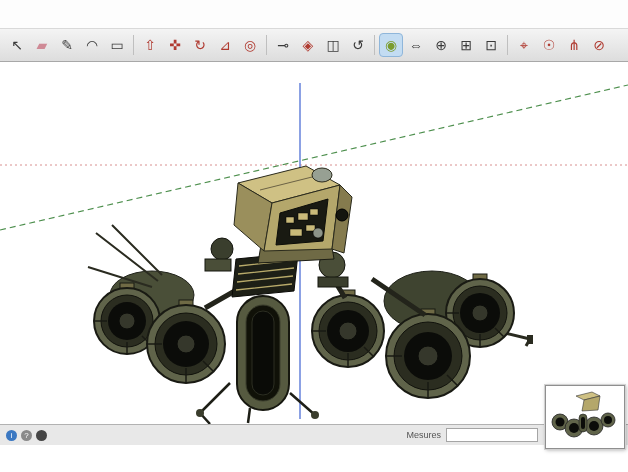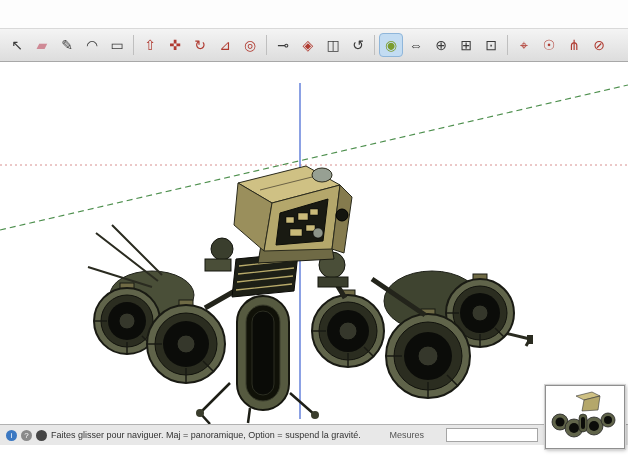--- a/index.html
+++ b/index.html
@@ -15,21 +15,21 @@
   .tool.active{background:#c3dcf2;border:1px solid #8fb6da;width:22px;height:22px;}
   .sep{width:1px;height:20px;background:#bfbfbf;margin:0 3px;flex:0 0 auto;}
   .viewport{position:absolute;top:63px;left:0;width:628px;height:361px;background:#ffffff;overflow:hidden;}
   .statusbar{position:absolute;top:424px;left:0;right:0;height:21px;background:#e8e8e8;border-top:1px solid #b2b2b2;
              display:flex;align-items:center;padding:0 6px;font-size:9px;color:#333;gap:4px;box-sizing:border-box;}
   .sicon{width:11px;height:11px;border-radius:50%;color:#fff;font-size:8px;line-height:11px;text-align:center;flex:0 0 auto;}
   .sicon.info{background:#3b78c2;}
   .sicon.help{background:#8a8a8a;}
   .sicon.globe{background:#454545;}
   .hint{white-space:nowrap;overflow:hidden;}
-  .measures{margin-left:auto;margin-right:84px;display:flex;align-items:center;gap:22px;justify-content:space-between;}
+  .measures{margin-left:auto;margin-right:84px;display:flex;align-items:center;gap:5px;justify-content:space-between;}
   .measures-label{color:#555;}
   .measures input{width:86px;height:12px;font-size:9px;border:1px solid #a5a5a5;background:#fff;padding:0 2px;}
   .thumb{position:absolute;right:3px;bottom:23px;width:78px;height:62px;background:#fff;border:1px solid #8f8f8f;
          box-shadow:0 0 0 1px #d2d2d2, 1px 1px 4px rgba(0,0,0,.35);}
   .bottomarea{position:absolute;top:445px;left:0;right:0;bottom:0;background:#fff;}
 </style>
 </head>
 <body>
 
 <div class="window">
@@ -166,21 +166,20 @@
           <ellipse cx="322" cy="112" rx="10" ry="7" fill="#97a093" stroke="#2a2a1c"></ellipse>
         </g>
       </g>
     </svg>
   </div>
 
   <div class="statusbar">
     <span class="sicon info">i</span>
     <span class="sicon help">?</span>
     <span class="sicon globe"></span>
-    <span class="hint">Faites glisser pour naviguer. Maj = panoramique, Option =  suspend la gravité.</span>
     <span class="measures">
       <span class="measures-label">Mesures</span>
       <input type="text" value="" style="">
     </span>
   </div>
 
   <div class="bottomarea"></div>
 
   <div class="thumb">
     <svg width="76" height="60" viewBox="0 0 76 60">

